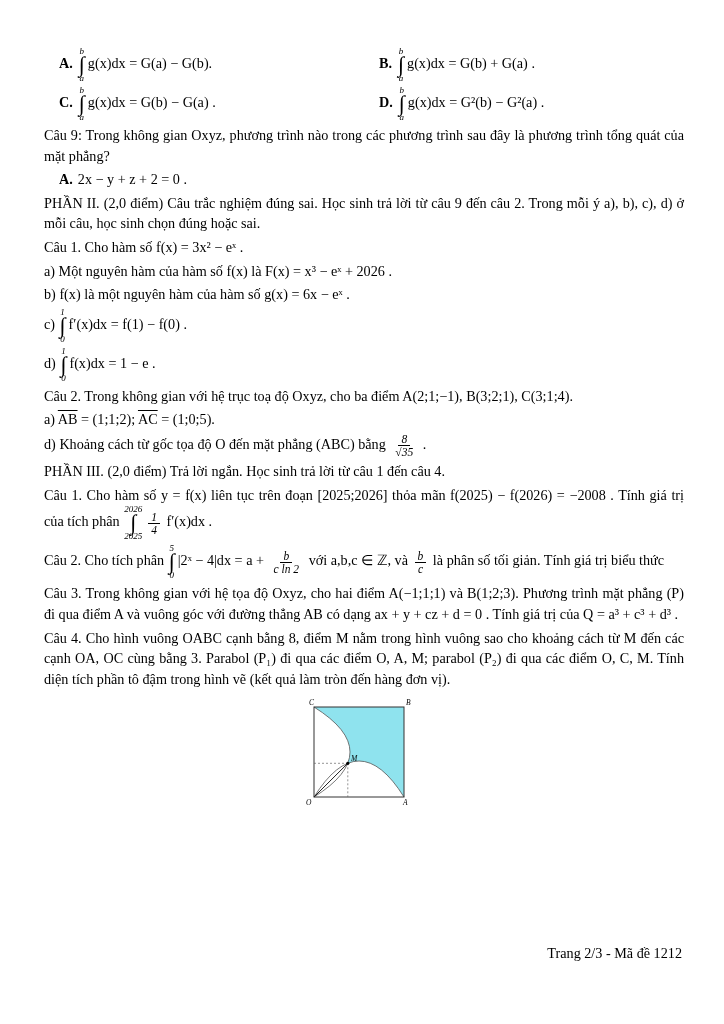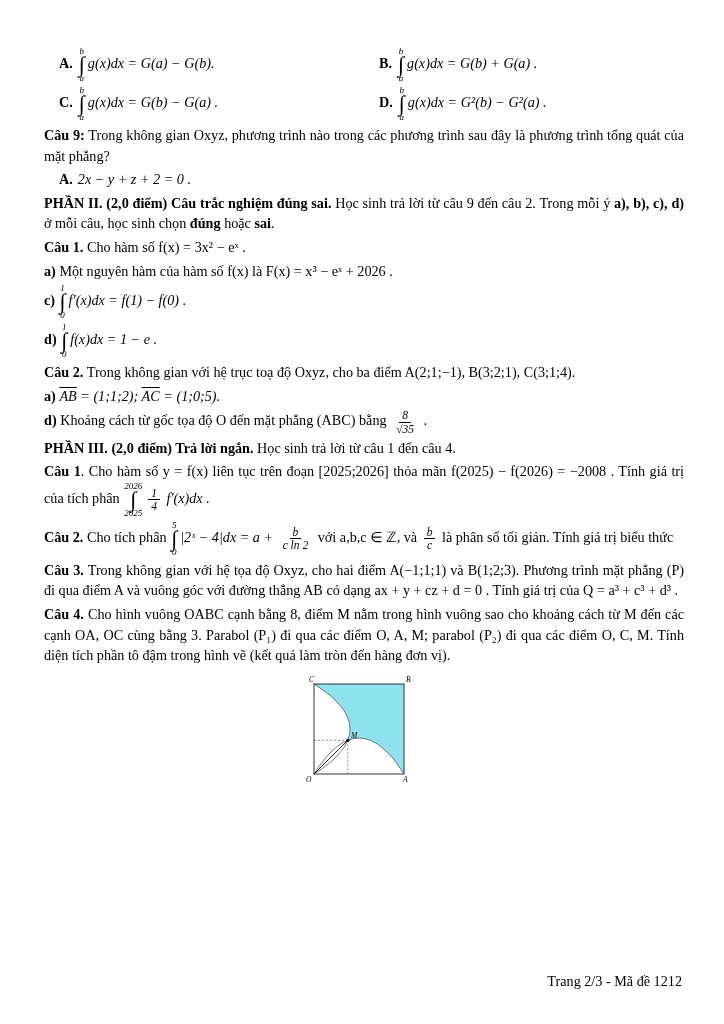--- a/index.html
+++ b/index.html
@@ -5,35 +5,35 @@
   * { box-sizing: border-box; }
   html,body { margin:0; padding:0; background:#ffffff; }
   .page {
     width:724px; height:1024px; position:relative; overflow:hidden;
     background:#ffffff; color:#000;
     font-family:"Liberation Serif", serif;
     font-size:14.2px; line-height:1.45;
     padding:44px 40px 16px 44px;
   }
   .para { margin:3px 0; text-align:justify; }
-  b { font-weight:bold; }
-  .m { font-style:italic; }
+  b { font-weight:normal; }
+  .m { }
   .optrow { display:flex; margin:3px 0; }
   .opt { width:50%; padding-left:15px; }
   .olbl { font-weight:bold; margin-right:5px; }
   .int { display:inline-flex; flex-direction:column; align-items:center; vertical-align:middle; margin:0 3px 0 1px; }
   .itop, .ibot { font-size:9px; line-height:1; font-style:italic; }
   .isym { font-size:22px; line-height:0.82; font-style:normal; }
   .frac { display:inline-flex; flex-direction:column; align-items:center; vertical-align:middle; margin:0 3px; line-height:1.05; }
   .fnum { font-size:11.5px; font-style:italic; padding:0 3px; border-bottom:1px solid #000; text-align:center; }
   .fden { font-size:11.5px; font-style:italic; padding:0 3px; text-align:center; }
-  .ovl { font-style:italic; text-decoration:overline; }
+  .ovl { text-decoration:overline; }
   .figwrap { text-align:center; margin-top:8px; }
   .figlbl { font-size:7.5px; font-style:italic; font-family:"Liberation Serif", serif; fill:#000; }
-  .footer { position:absolute; right:42px; bottom:32px; }
+  .footer { position:absolute; right:42px; bottom:60px; }
 </style>
 </head>
 <body>
 
 <div class="page">
 
   <div class="optrow">
     <div class="opt">
       <b class="olbl">A.</b><span class="int">
           <span class="itop">b</span>
@@ -70,20 +70,21 @@
   <div class="optrow">
     <div class="opt">
       <b class="olbl">A.</b><span class="m">2x − y + z + 2 = 0 .</span>
     </div>
   </div>
 
   <p class="para"><b>PHẦN II. (2,0 điểm) Câu trắc nghiệm đúng sai.</b><span> Học sinh trả lời từ câu 9 đến câu 2. Trong mỗi ý </span><b>a), b), c), d)</b><span> ở mỗi câu, học sinh chọn </span><b>đúng</b><span> hoặc </span><b>sai</b><span>.</span></p>
 
   <p class="para"><b>Câu 1.</b><span> Cho hàm số  f(x) = 3x² − eˣ .</span></p>
   <p class="para"><b>a)</b><span> Một nguyên hàm của hàm số  f(x)  là  F(x) = x³ − eˣ + 2026 .</span></p>
+  <p class="para"><b>b)</b><span> f(x)  là một nguyên hàm của hàm số  g(x) = 6x − eˣ .</span></p>
   <p class="para"><b>c)</b> <span class="int">
         <span class="itop">1</span>
         <span class="isym">∫</span>
         <span class="ibot">0</span>
       </span><span class="m">f′(x)dx = f(1) − f(0) .</span></p>
   <p class="para"><b>d)</b> <span class="int">
         <span class="itop">1</span>
         <span class="isym">∫</span>
         <span class="ibot">0</span>
       </span><span class="m">f(x)dx = 1 − e .</span></p>

